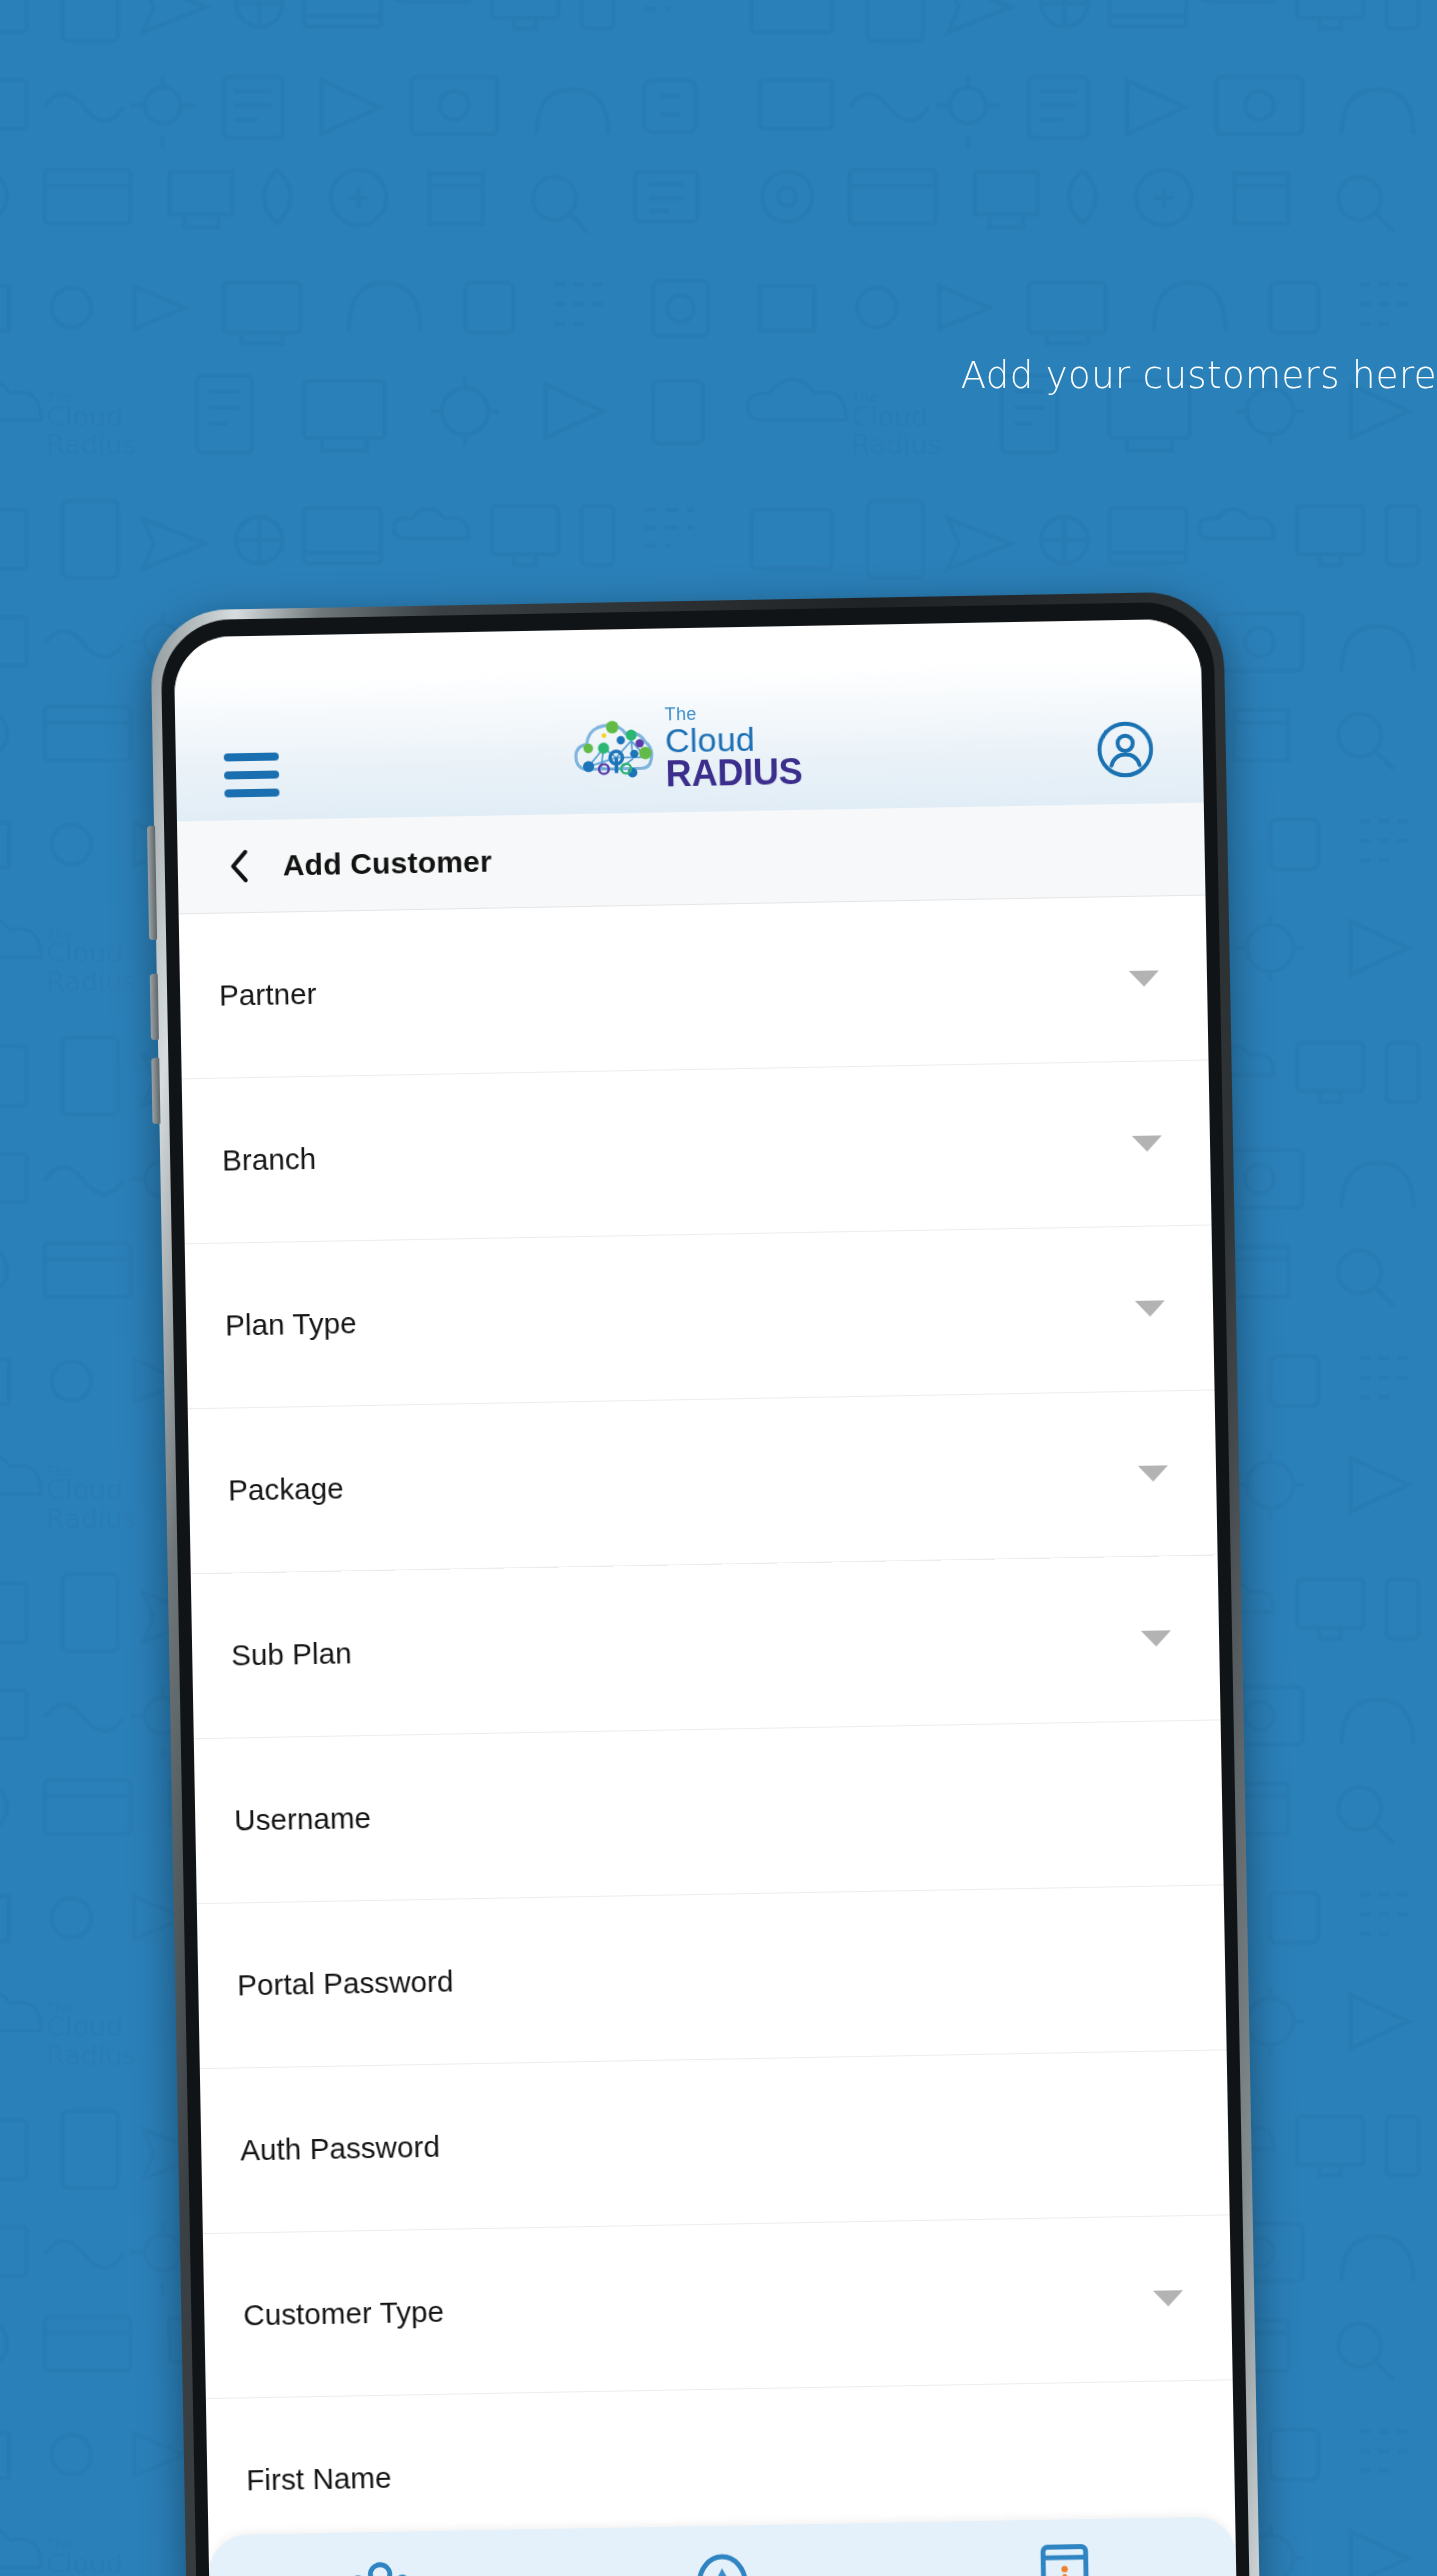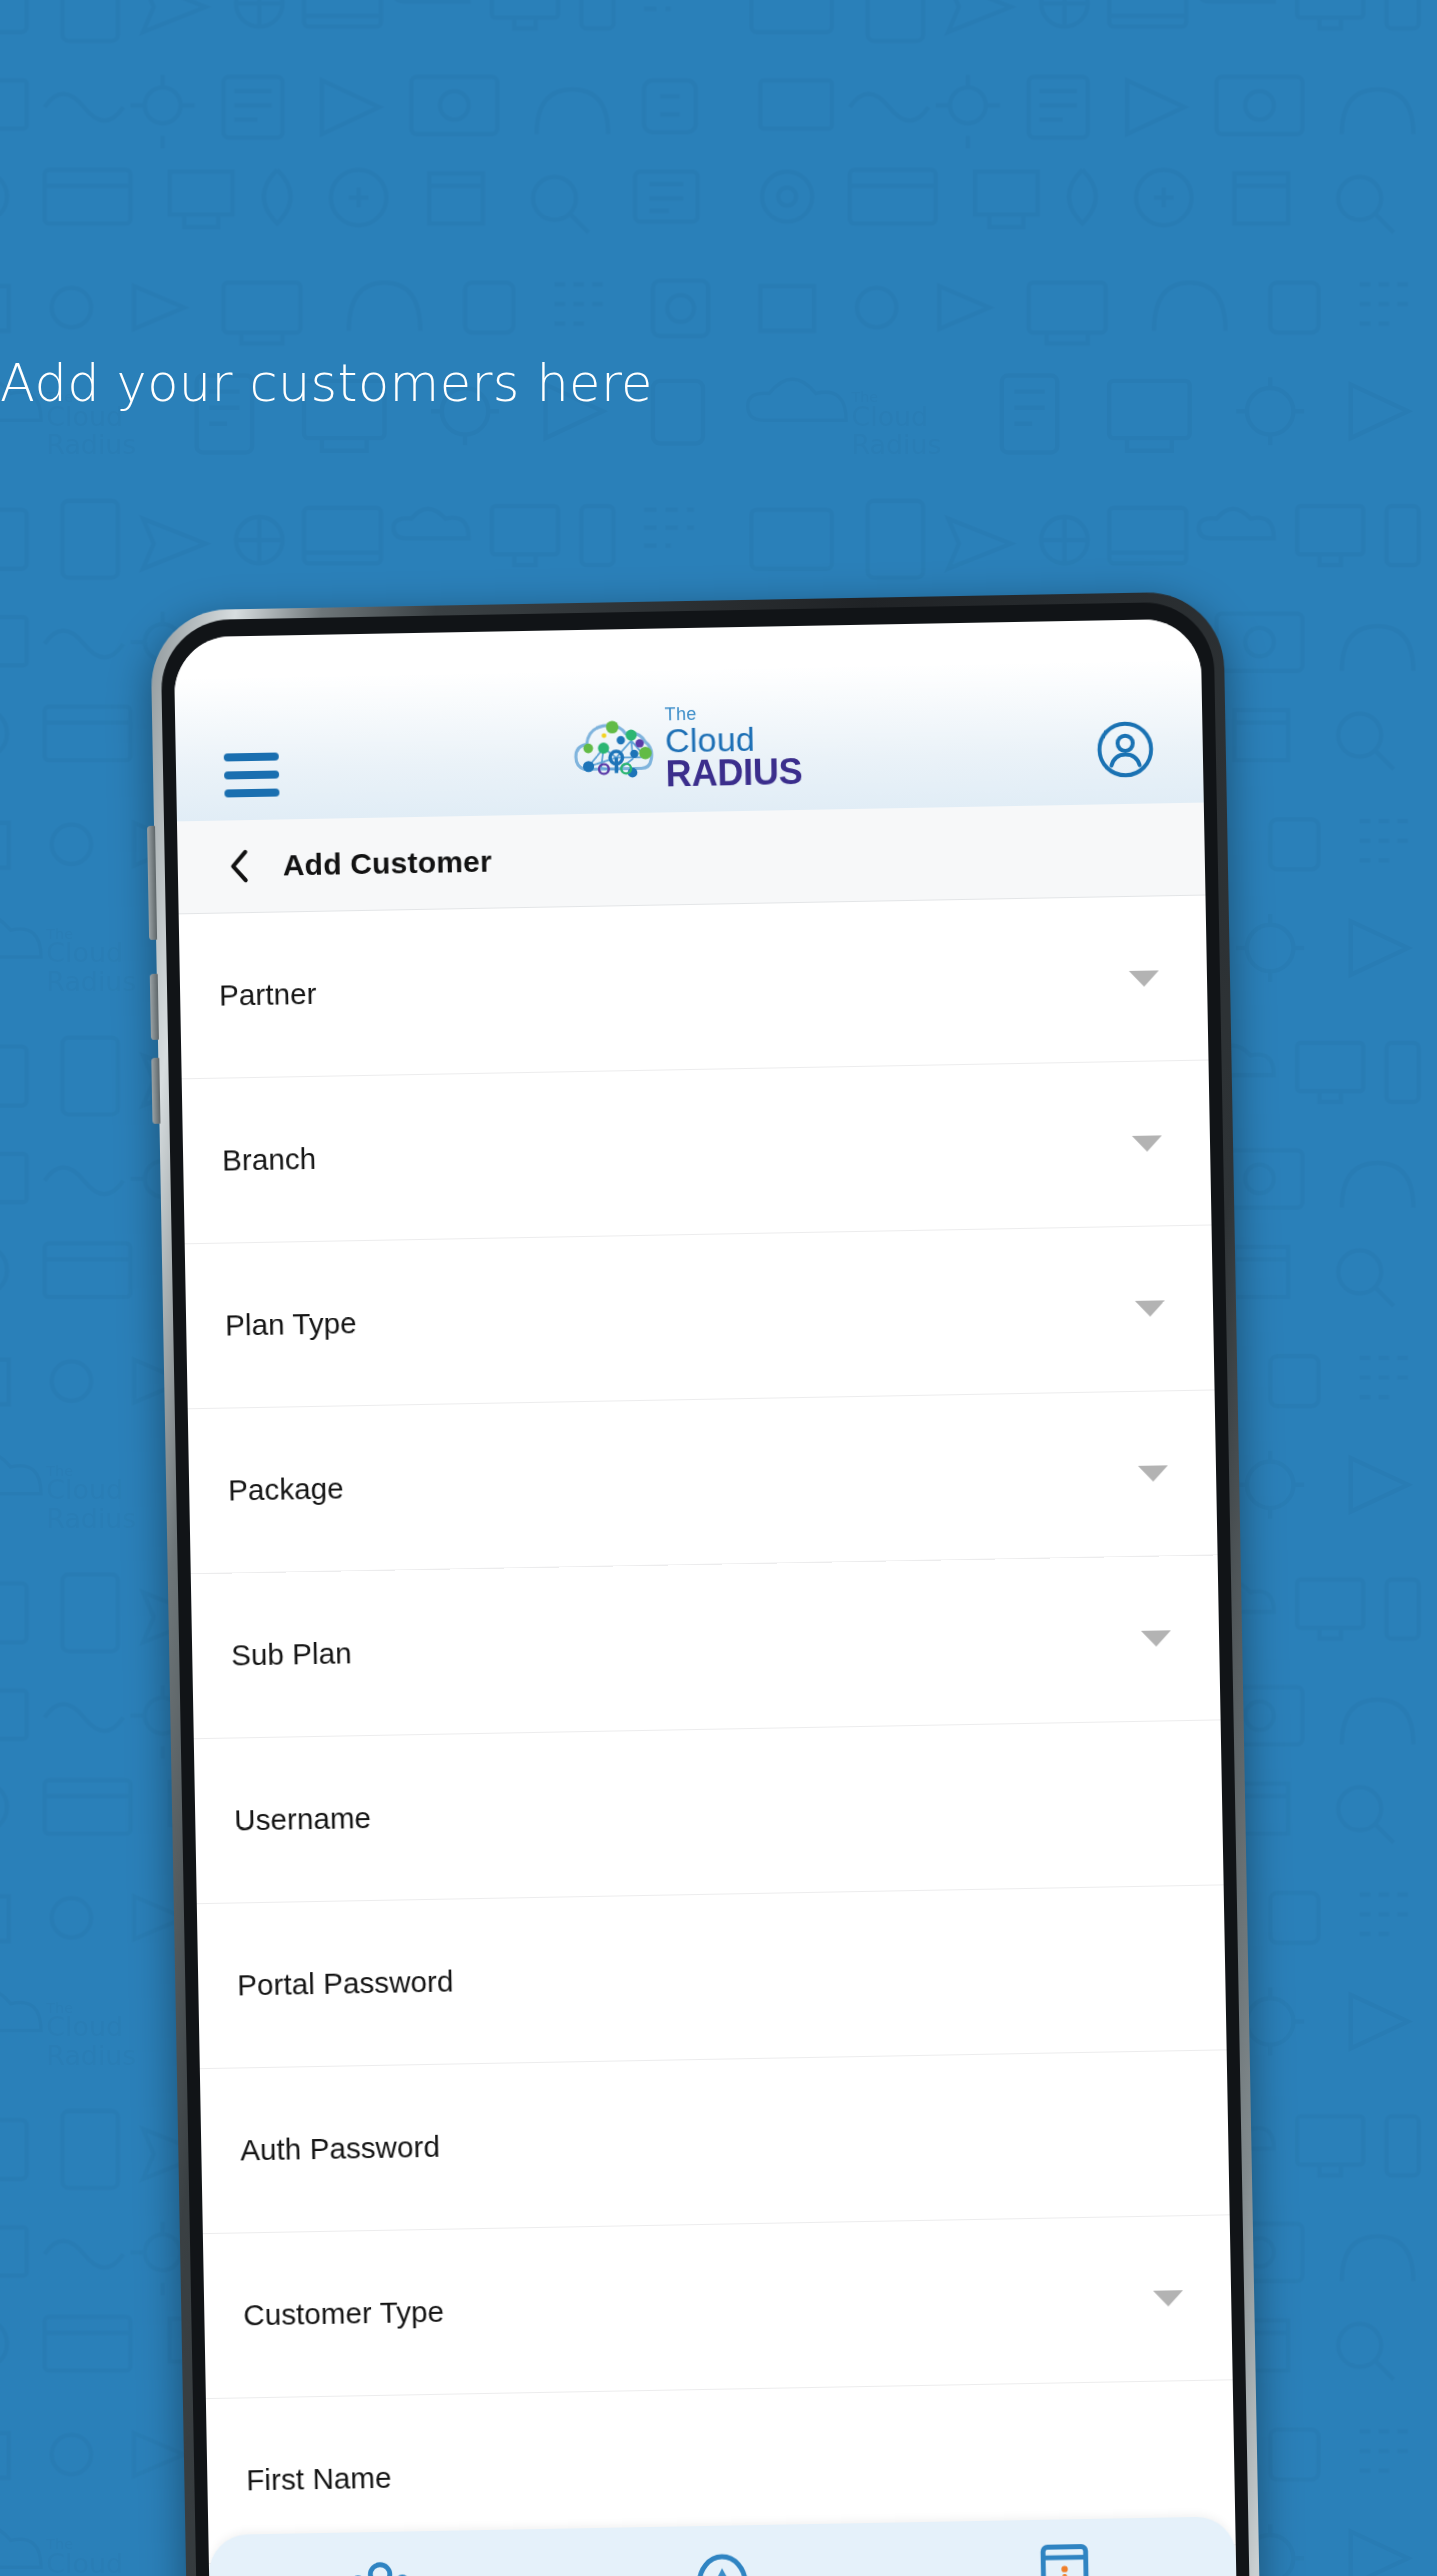--- a/index.html
+++ b/index.html
@@ -28,23 +28,23 @@
     opacity: 0.30;
   }
   .bg-pattern svg { display: block; }
 
   
   .headline {
     position: absolute;
     top: 354px;
     left: 0;
     width: 100%;
-    text-align: left;
+    text-align: right;
     color: #ffffff;
-    font-size: 51px;
+    font-size: 37px;
     font-weight: 300;
     letter-spacing: 0.4px;
     font-family: "DejaVu Sans", sans-serif;
     z-index: 5;
     white-space: nowrap;
   }
 
   
   .phone-wrap {
     position: absolute;

